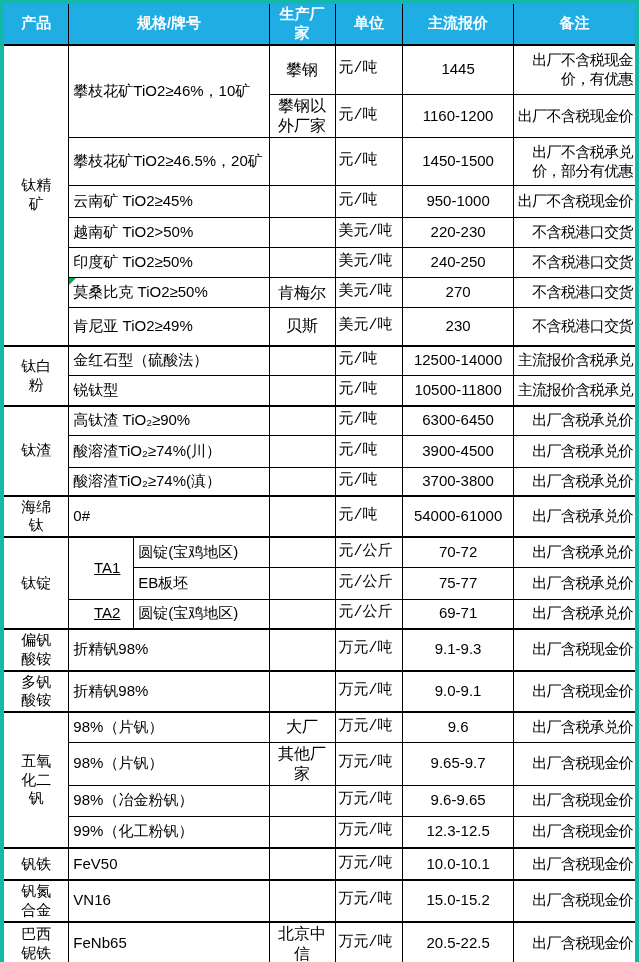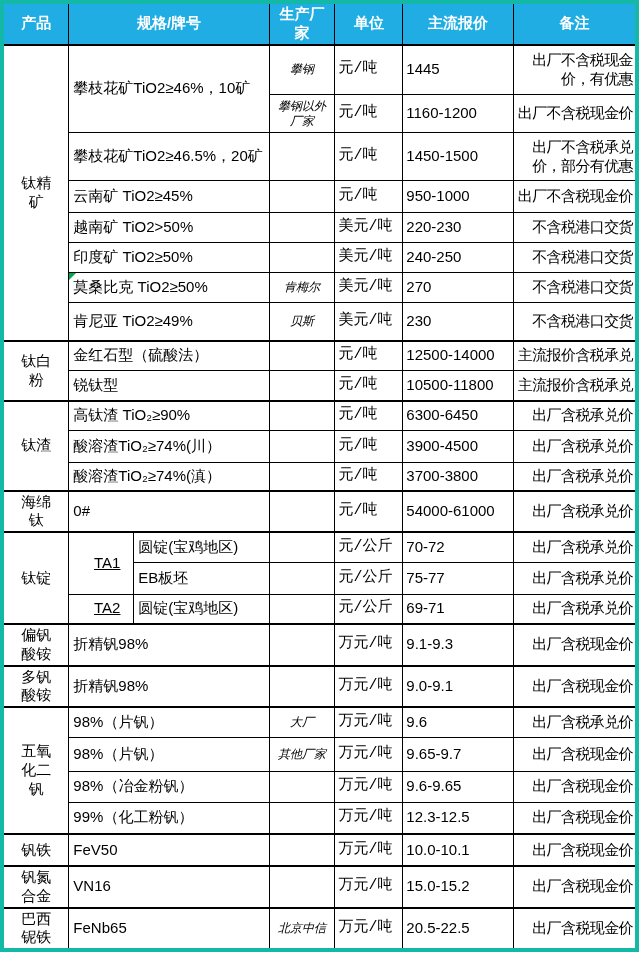--- a/index.html
+++ b/index.html
@@ -3,23 +3,23 @@
 <meta charset="utf-8">
 <style>
   html,body{margin:0;padding:0;background:#ffffff;}
   body{width:639px;height:962px;font-family:"Liberation Sans","DejaVu Sans",sans-serif;color:#000;}
   table{border-collapse:collapse;table-layout:fixed;margin:0;border:4px solid #14b8a6;font-size:15px;line-height:1.25;}
   th,td{border:1px solid #000;padding:1px 3px;overflow:hidden;vertical-align:middle;word-break:break-all;}
   thead th{background:#1FADE4;color:#fff;font-weight:bold;text-align:center;border-bottom:2px solid #000;height:34px;font-size:15px;}
   td.prod{text-align:center;padding:1px 11px;}
   td.spec{text-align:left;padding-left:4px;position:relative;margin-top:23px;}
   td.grade{text-align:center;padding-left:15px;text-decoration:underline;}
-  td.producer{text-align:center;font-size:12px;padding:1px 8px;font-style:italic;}
+  td.producer{text-align:center;font-size:16px;padding:1px 8px;}
   td.unit{text-align:left;padding-left:3px;font-family:Liberation Mono, monospace;}
-  td.price{text-align:left;}
+  td.price{text-align:center;}
   td.note{text-align:right;padding:1px 2px;letter-spacing:-0.6px;}
   tr.gt td{border-top:2px solid #000;}
   .cmark{position:absolute;top:0;left:0;width:0;height:0;border-top:7px solid #00A650;border-right:7px solid transparent;}
 </style>
 </head>
 <body>
 
 <table>
   <colgroup>
     <col style="width:67px">

